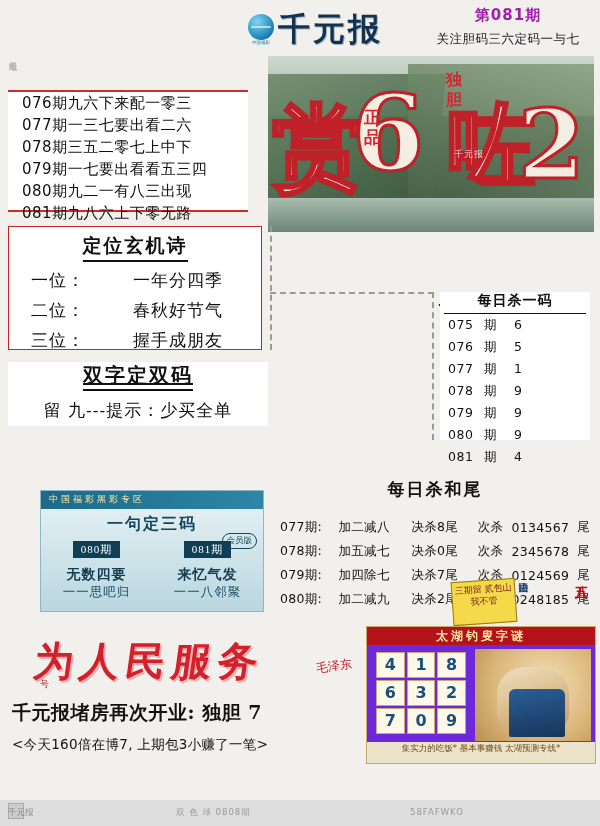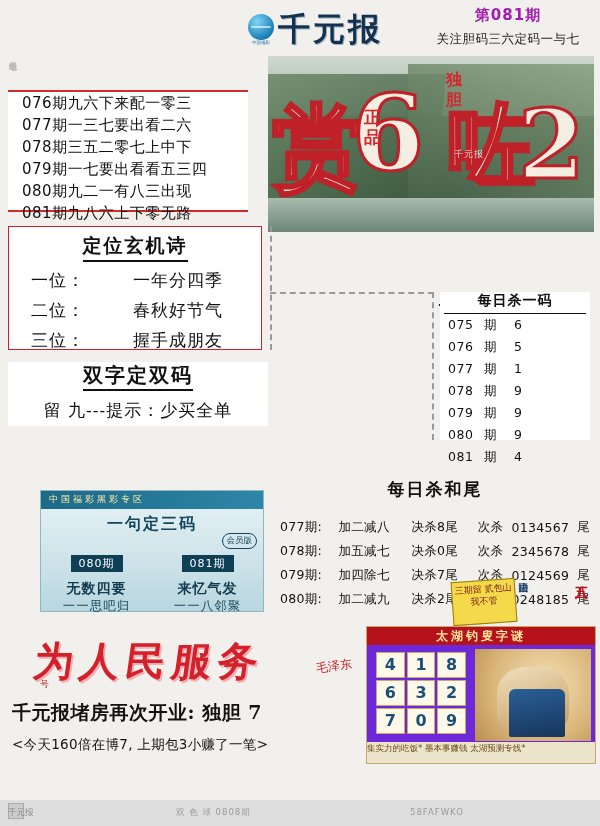--- a/index.html
+++ b/index.html
@@ -30,21 +30,21 @@
   .poem-title{text-align:center;font-family:"DejaVu Serif",serif;font-size:19px;font-weight:bold;
     color:#111;margin-top:6px;letter-spacing:2px;}
   .poem-title-u{display:inline-block;border-bottom:2px solid #111;padding-bottom:1px;}
   .poem-row{display:flex;font-size:17px;color:#111;margin:7px 0 0 22px;letter-spacing:1px;
     font-family:"DejaVu Serif",serif;gap:40px;}
   .poem-row .k{width:62px;}
   .poem-row .v{}
 
   
   .dbl{left:8px;top:362px;width:260px;height:64px;}
-  .dbl-title{text-align:center;font-family:"DejaVu Serif",serif;font-size:20px;font-weight:bold;color:#111;letter-spacing:2px;}
+  .dbl-title{text-align:center;font-family:"DejaVu Serif",serif;font-size:20px;font-weight:bold;color:#111;letter-spacing:2px;text-decoration:underline;}
   .dbl-title span{border-bottom:2px solid #111;padding-bottom:2px;}
   .dbl-line{margin-top:10px;text-align:center;font-size:17px;color:#111;letter-spacing:1px;font-family:"DejaVu Serif",serif;}
 
   
   .kill1{left:440px;top:292px;width:150px;height:148px;}
   .kill1-title{text-align:center;font-size:14px;font-weight:bold;color:#111;letter-spacing:1px;
     border-bottom:1px solid #111;padding-bottom:3px;margin:0 4px;}
   .kill1 .kr{font-size:12.5px;color:#111;padding:2.5px 0 2.5px 8px;letter-spacing:.5px;}
   .kill1 .kr b{font-weight:normal;}
   .kill1 .num{display:inline-block;width:36px;}
@@ -65,21 +65,21 @@
   .killsum td.c3{width:66px;}
   .killsum td.c4{width:22px;}
 
   
   .bluebox{position:absolute;left:40px;top:490px;width:222px;height:120px;
     background:linear-gradient(180deg,#e7f2f5,#cfe4ea 55%,#b9d6de);border:1px solid #8fb6c2;}
   .bb-top{height:18px;background:linear-gradient(90deg,#1c6a88,#2e86a6);position:relative;}
   .bb-top-txt{position:absolute;left:8px;top:2px;font-size:9px;color:#ffe9a8;letter-spacing:3px;}
   .bb-title{margin-top:5px;text-align:center;font-family:"DejaVu Serif",serif;font-size:16px;font-weight:bold;color:#14465c;letter-spacing:2px;}
   .bb-badge{position:absolute;right:6px;top:24px;font-size:8.5px;color:#14465c;border:1px solid #14465c;border-radius:8px;padding:1px 4px;margin-top:18px;}
-  .bb-ids{display:flex;justify-content:space-around;margin-top:20px;}
+  .bb-ids{display:flex;justify-content:space-around;margin-top:6px;font-family:Liberation Serif, serif;}
   .bb-id{background:#0f3f55;color:#ffffff;font-size:11px;padding:1px 8px;letter-spacing:1px;}
   .bb-words{display:flex;justify-content:space-around;margin-top:8px;font-size:14px;color:#123c50;font-weight:bold;letter-spacing:1px;}
   .bb-words2{display:flex;justify-content:space-around;font-size:12.5px;color:#1b4f66;letter-spacing:1px;}
 
   
   .photo{position:absolute;left:268px;top:56px;width:326px;height:176px;overflow:hidden;
     background:linear-gradient(160deg,#7b9c6f,#4d7250 40%,#2f4a36 70%,#8b8f72);}
   .photo .sky{position:absolute;left:0;top:0;width:326px;height:60px;background:linear-gradient(180deg,#cfd8cf,#9fb29b);}
   .photo .mt{position:absolute;left:-10px;top:18px;width:180px;height:160px;
     background:linear-gradient(150deg,#6d8a6b,#38543b);transform:skewX(-6deg);opacity:.9;}
@@ -119,21 +119,21 @@
   .grid{position:absolute;left:8px;top:24px;width:92px;}
   .grid .g-row{display:flex;}
   .grid .cell{width:28px;height:24px;margin:1px;background:#fdf8e8;border:1px solid #caa86b;
     text-align:center;line-height:24px;font-size:16px;font-weight:bold;color:#1a4f7a;}
   .tiger{position:absolute;left:108px;top:22px;width:116px;height:92px;
     background:radial-gradient(circle at 60% 40%,#f6e2b6,#d9b579 60%,#b98f4f);}
   .tiger .body{position:absolute;left:22px;top:18px;width:72px;height:66px;border-radius:40% 40% 30% 30%;
     background:linear-gradient(160deg,#efe0c0,#c79a5c);}
   .tiger .robe{position:absolute;left:34px;top:40px;width:56px;height:48px;background:linear-gradient(170deg,#2a5f96,#17355b);border-radius:6px 6px 2px 2px;}
   .lotto-foot{position:absolute;left:0;bottom:0;width:228px;height:20px;background:#ece3cb;
-    font-size:8.5px;color:#6a4a16;line-height:10px;padding-top:1px;}
+    font-size:8.5px;color:#6a4a16;text-align:center;line-height:10px;padding-top:1px;}
 
   
   .stamp{position:absolute;left:452px;top:580px;width:62px;height:40px;background:#f4d94b;border:1px solid #9a7c10;
     font-size:9px;color:#7a1d1d;line-height:12px;text-align:center;padding-top:2px;transform:rotate(-4deg);}
   .stamp2{position:absolute;left:516px;top:574px;width:76px;height:48px;overflow:hidden;}
   .stamp2 .t{font-size:10px;color:#1b3f6b;writing-mode:vertical-rl;text-orientation:upright;}
   .stamp2 .r{position:absolute;right:2px;top:2px;font-size:13px;color:#b5121b;font-weight:bold;writing-mode:vertical-rl;}
 
   
   .footer{position:absolute;left:0;top:800px;width:600px;height:26px;background:#dedede;}

